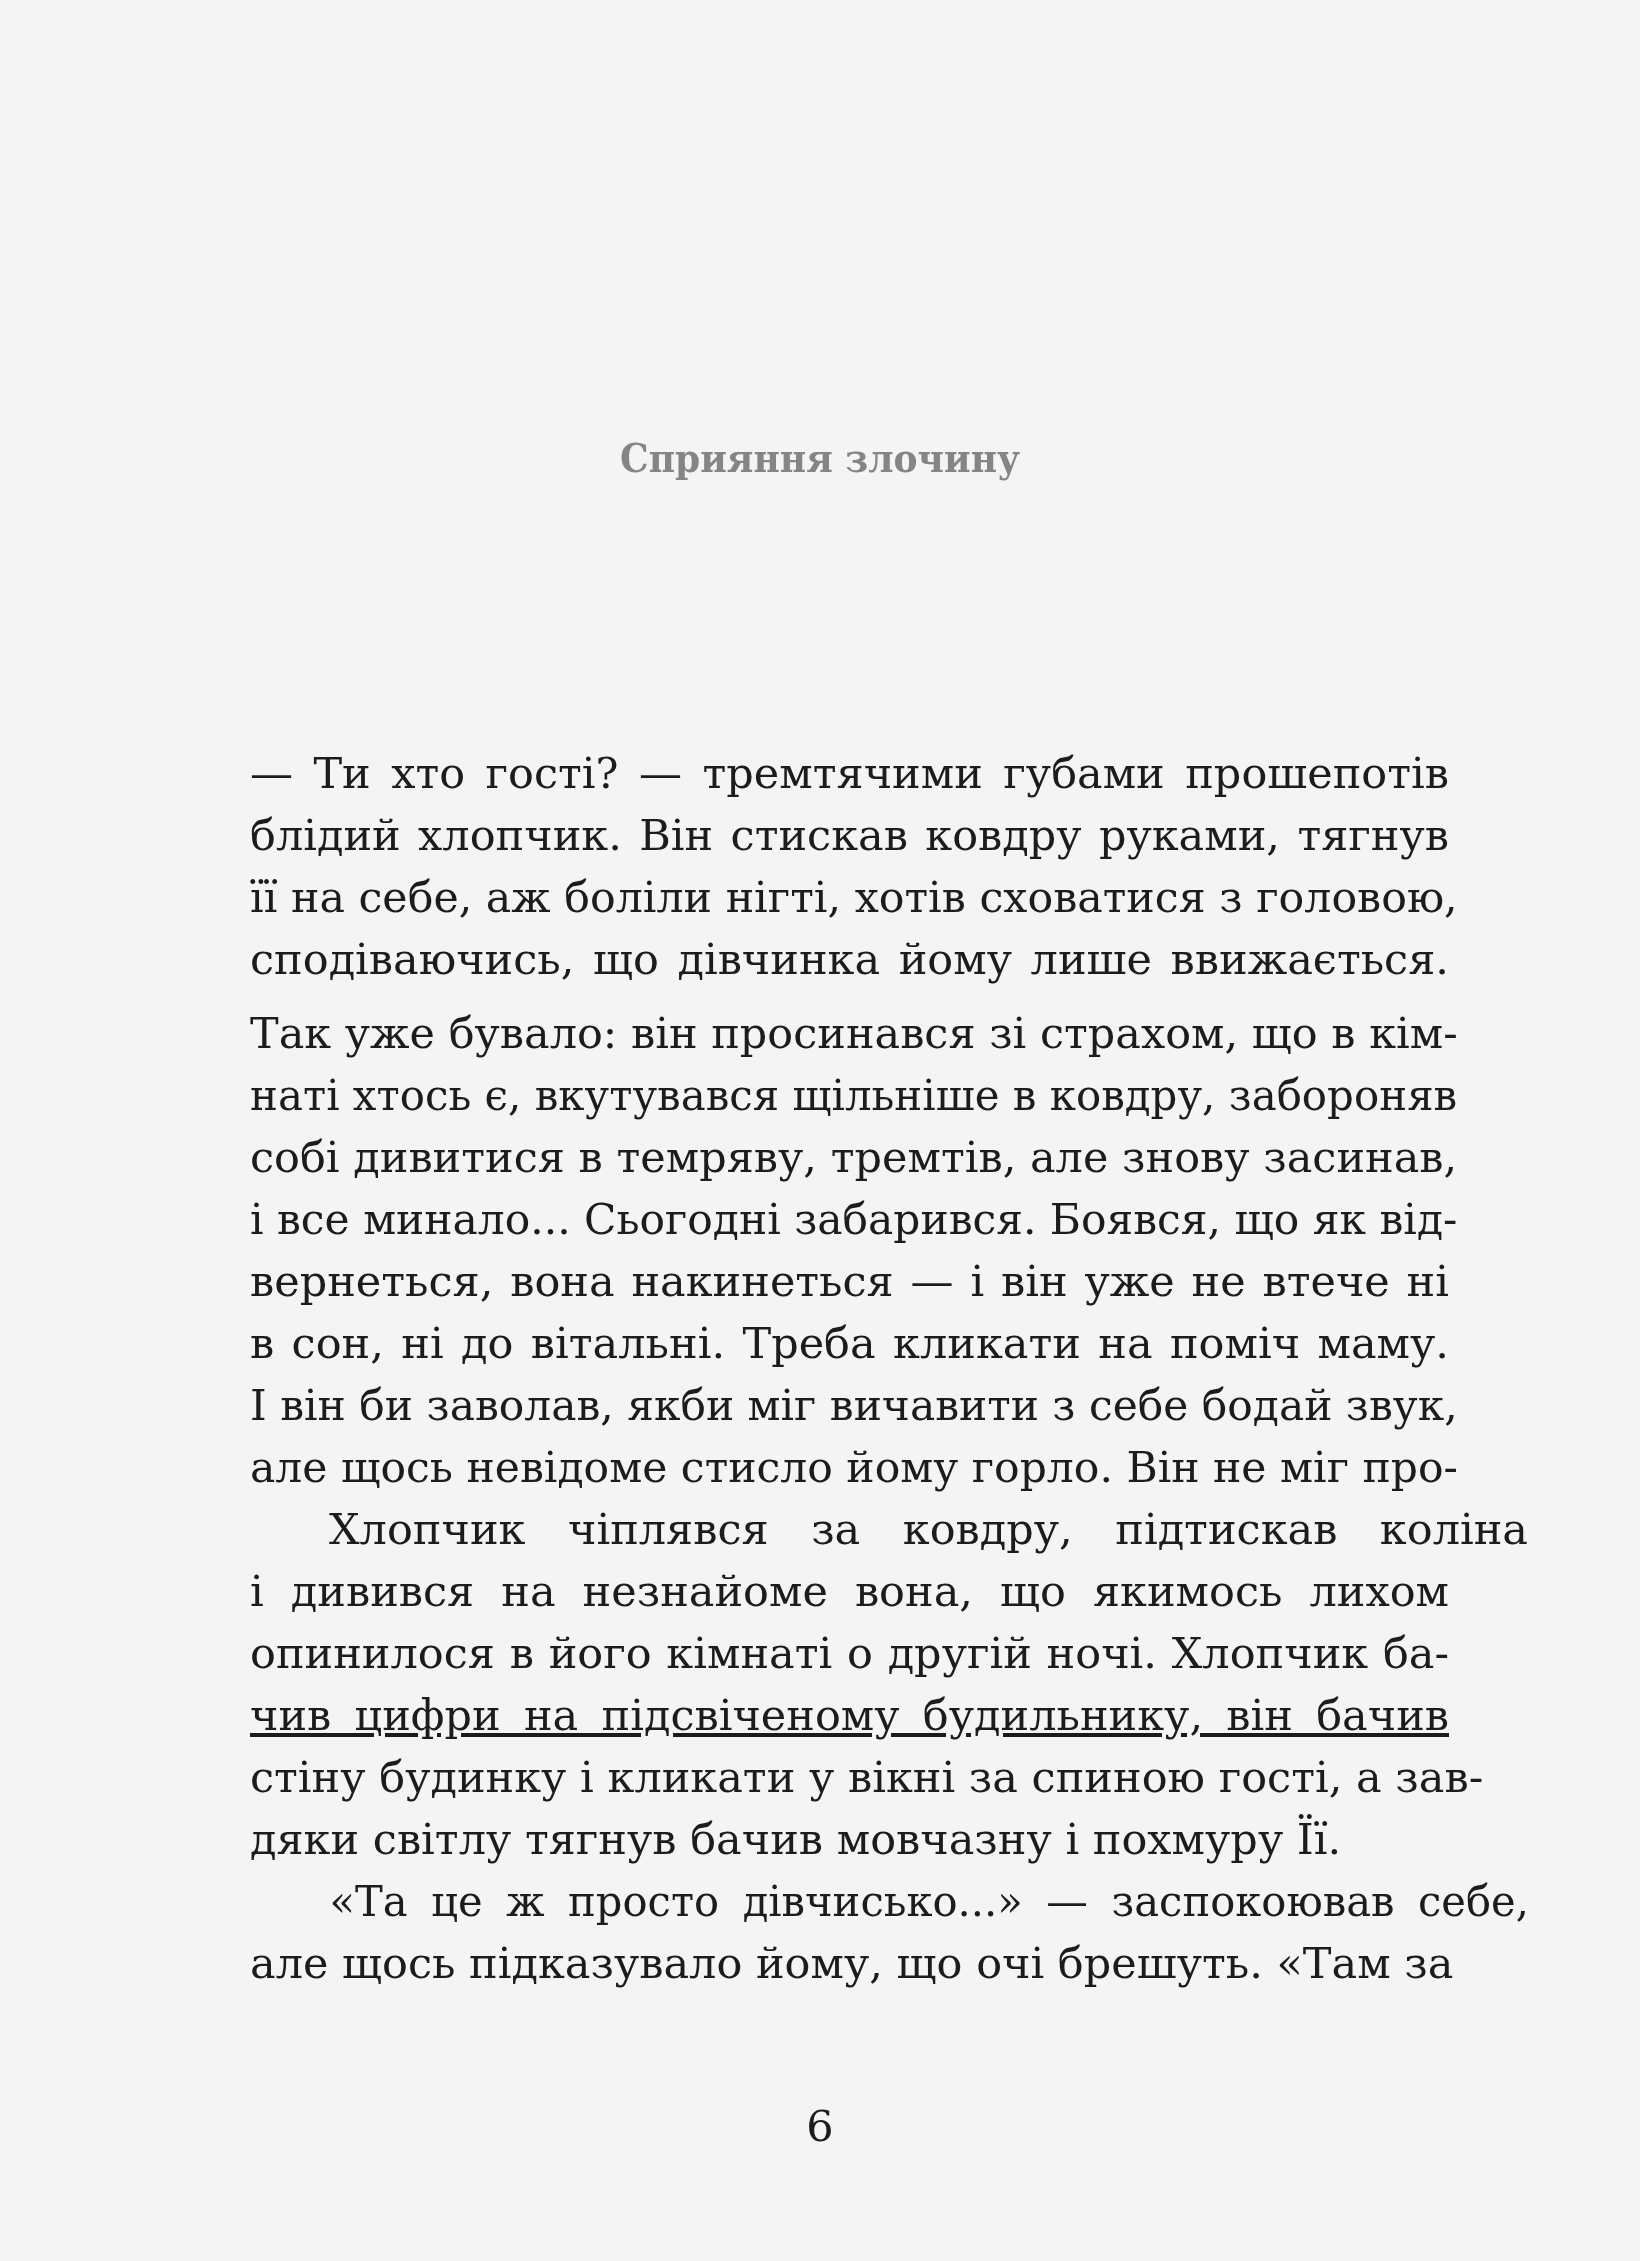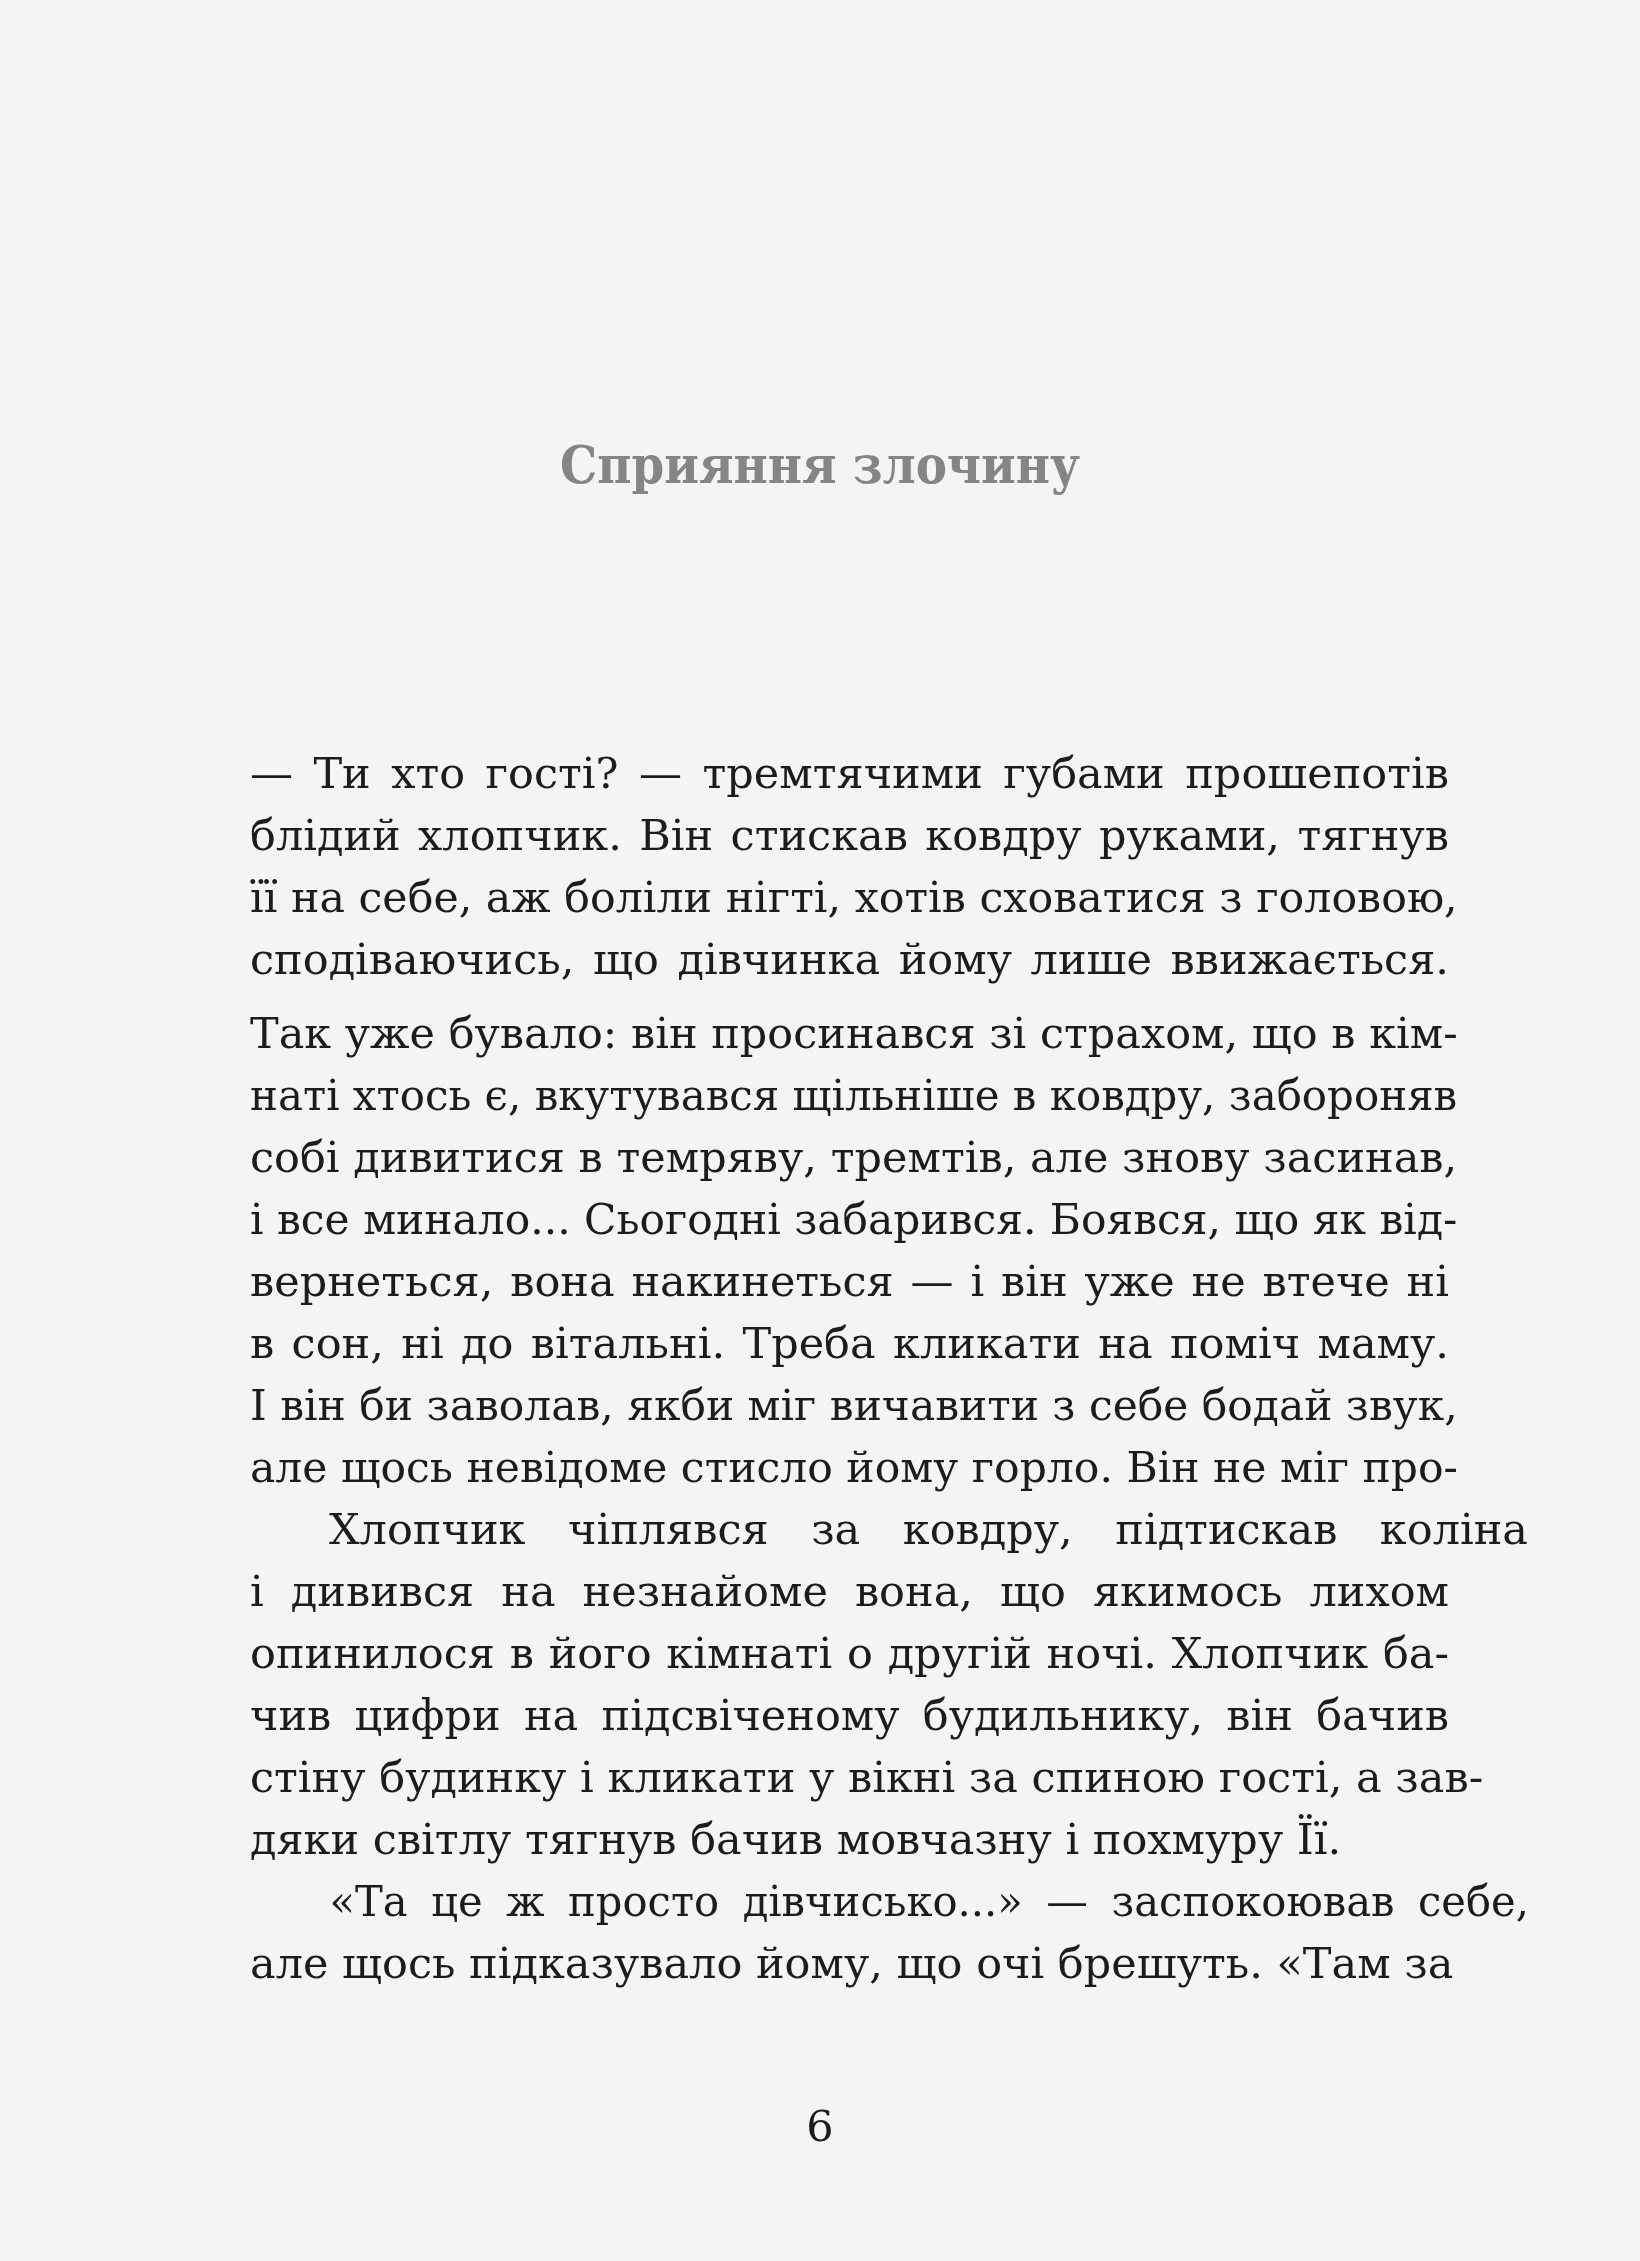--- a/index.html
+++ b/index.html
@@ -8,21 +8,21 @@
     background: #f4f4f4;
     position: relative;
     overflow: hidden;
     font-family: "DejaVu Serif", "Liberation Serif", serif;
     color: #1c1c1c;
   }
   .chapter-title {
     position: absolute;
     top: 434px; left: 0; width: 1640px;
     text-align: center;
-    font-size: 52px;
+    font-size: 40px;
     font-weight: bold;
     color: #858585;
     letter-spacing: 0px;
     font-stretch: condensed;
   }
   .body-text {
     position: absolute;
     top: 742px; left: 250px; width: 1199px;
   }
   .line {
@@ -58,21 +58,21 @@
   <span class="line" style="display: block; width: 1230px; transform: scaleX(0.975);">наті хтось є, вкутувався щільніше в ковдру, забороняв</span>
   <span class="line" style="display: block; width: 1199px;">собі дивитися в темряву, тремтів, але знову засинав,</span>
   <span class="line" style="display: block; width: 1217px; transform: scaleX(0.985263);">і все минало... Сьогодні забарився. Боявся, що як від-</span>
   <span class="line" style="display: block; width: 1199px;">вернеться, вона накинеться — і він уже не втече ні</span>
   <span class="line" style="display: block; width: 1199px;">в сон, ні до вітальні. Треба кликати на поміч маму.</span>
   <span class="line" style="display: block; width: 1217px; transform: scaleX(0.985263);">І він би заволав, якби міг вичавити з себе бодай звук,</span>
   <span class="line" style="display: block; width: 1214px; transform: scaleX(0.988037);">але щось невідоме стисло йому горло. Він не міг про-</span>
   <span class="line indent" style="display: block; width: 1199px;">Хлопчик чіплявся за ковдру, підтискав коліна</span>
   <span class="line" style="display: block; width: 1199px;">і дивився на незнайоме вона, що якимось лихом</span>
   <span class="line" style="display: block; width: 1199px;">опинилося в його кімнаті о другій ночі. Хлопчик ба-</span>
-  <span class="line" style="display: block; width: 1199px;">чив цифри на підсвіченому будильнику, він бачив</span>
+  <span class="line" style="display: block; width: 1199px; text-decoration: underline;">чив цифри на підсвіченому будильнику, він бачив</span>
   <span class="line" style="display: block; width: 1199px;">стіну будинку і кликати у вікні за спиною гості, а зав-</span>
   <span class="line last" style="display: block; width: auto;">дяки світлу тягнув бачив мовчазну і похмуру Її.</span>
   <span class="line indent" style="display: block; width: 1238px; transform: scaleX(0.968958); padding-left: 82px;">«Та це ж просто дівчисько...» — заспокоював себе,</span>
   <span class="line" style="display: block; width: 1199px;">але щось підказувало йому, що очі брешуть. «Там за</span>
 </div>
 
 <div class="page-number">6</div>
 
 
 </body></html>

